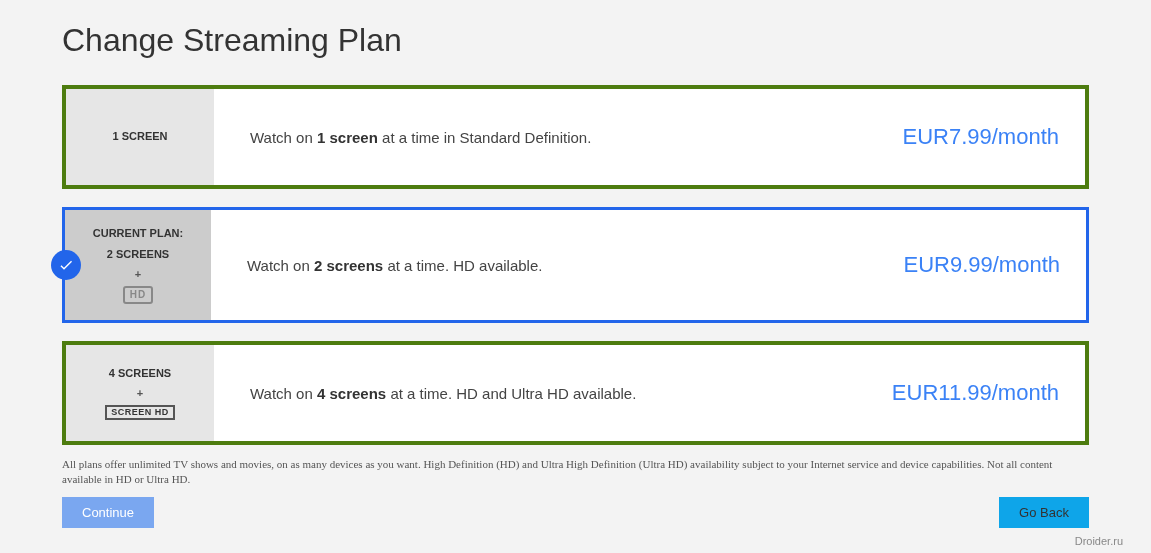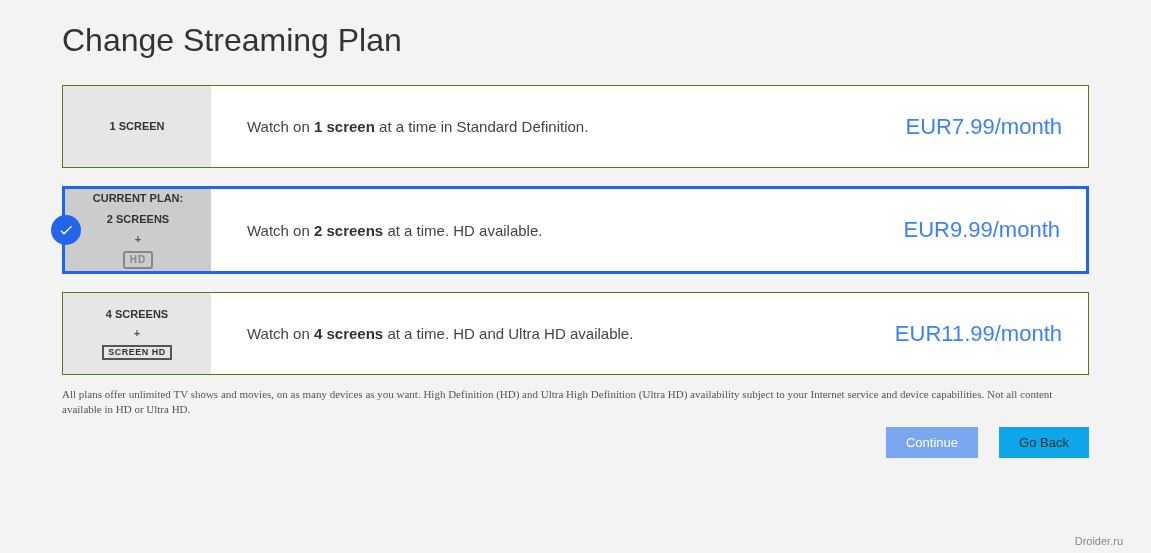--- a/index.html
+++ b/index.html
@@ -16,30 +16,30 @@
   }
   .page-title {
     font-size: 32px;
     font-weight: 400;
     color: #333;
     margin-bottom: 26px;
   }
   .plan-card {
     display: flex;
     align-items: stretch;
-    border: 1px solid #4d7c0f;
+    border: 4px solid #4d7c0f;
     margin-bottom: 18px;
     position: relative;
-    height: 83px;
+    height: 104px;
     cursor: pointer;
     background: #fff;
   }
   .plan-card.selected {
     border: 3px solid #2265ea;
-    height: 88px;
+    height: 116px;
   }
   .plan-card.selected .plan-left {
     background: #ccc;
     width: 146px;
   }
   .plan-left {
     width: 148px;
     background: #e6e6e6;
     display: flex;
     flex-direction: column;
@@ -119,21 +119,21 @@
 
   .disclaimer {
     font-size: 11px;
     color: #555;
     line-height: 1.35;
     margin-top: -6px;
     font-family: Liberation Serif, serif;
   }
   .button-row {
     display: flex;
-    justify-content: flex-end;
+    justify-content: space-between;
     gap: 21px;
     margin-top: 10px;
   }
   .btn {
     min-width: 90px;
     padding: 8px 20px;
     font-size: 13px;
     border: none;
     cursor: pointer;
     text-align: center;

